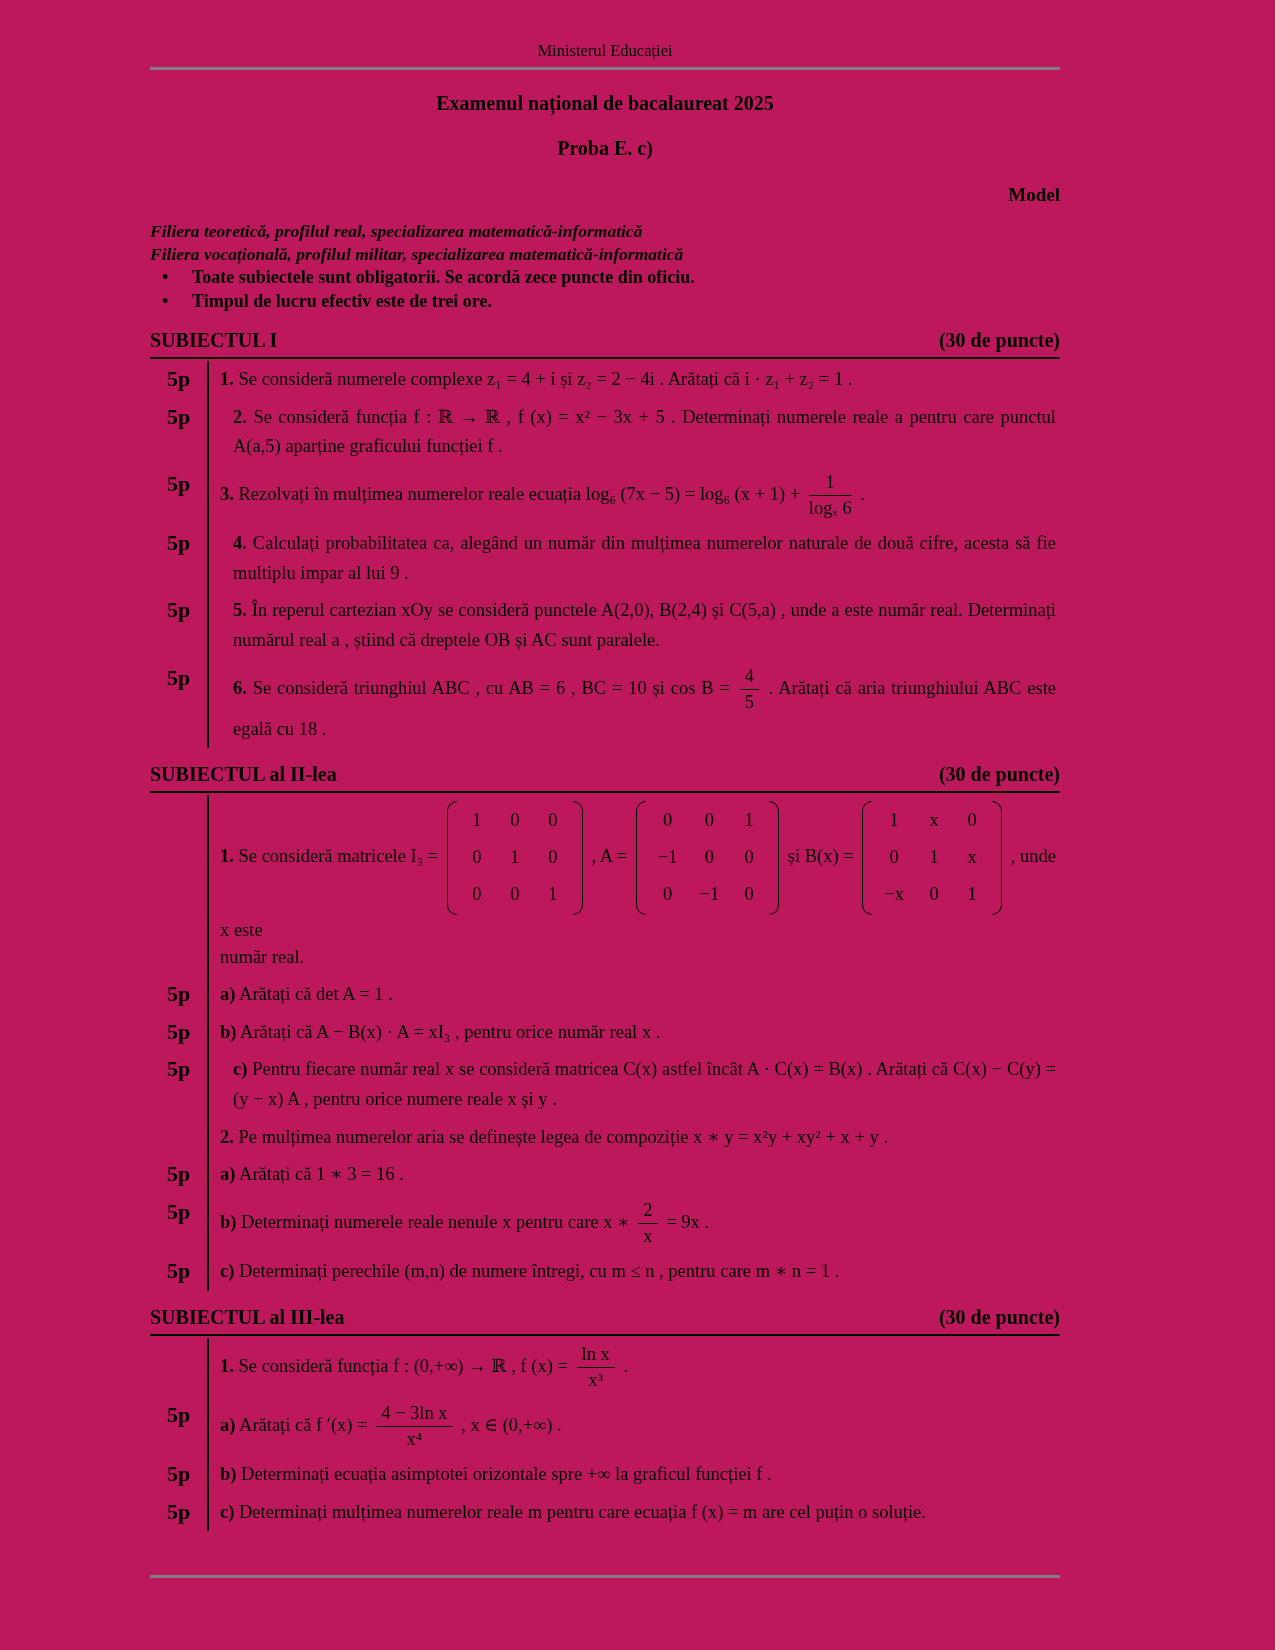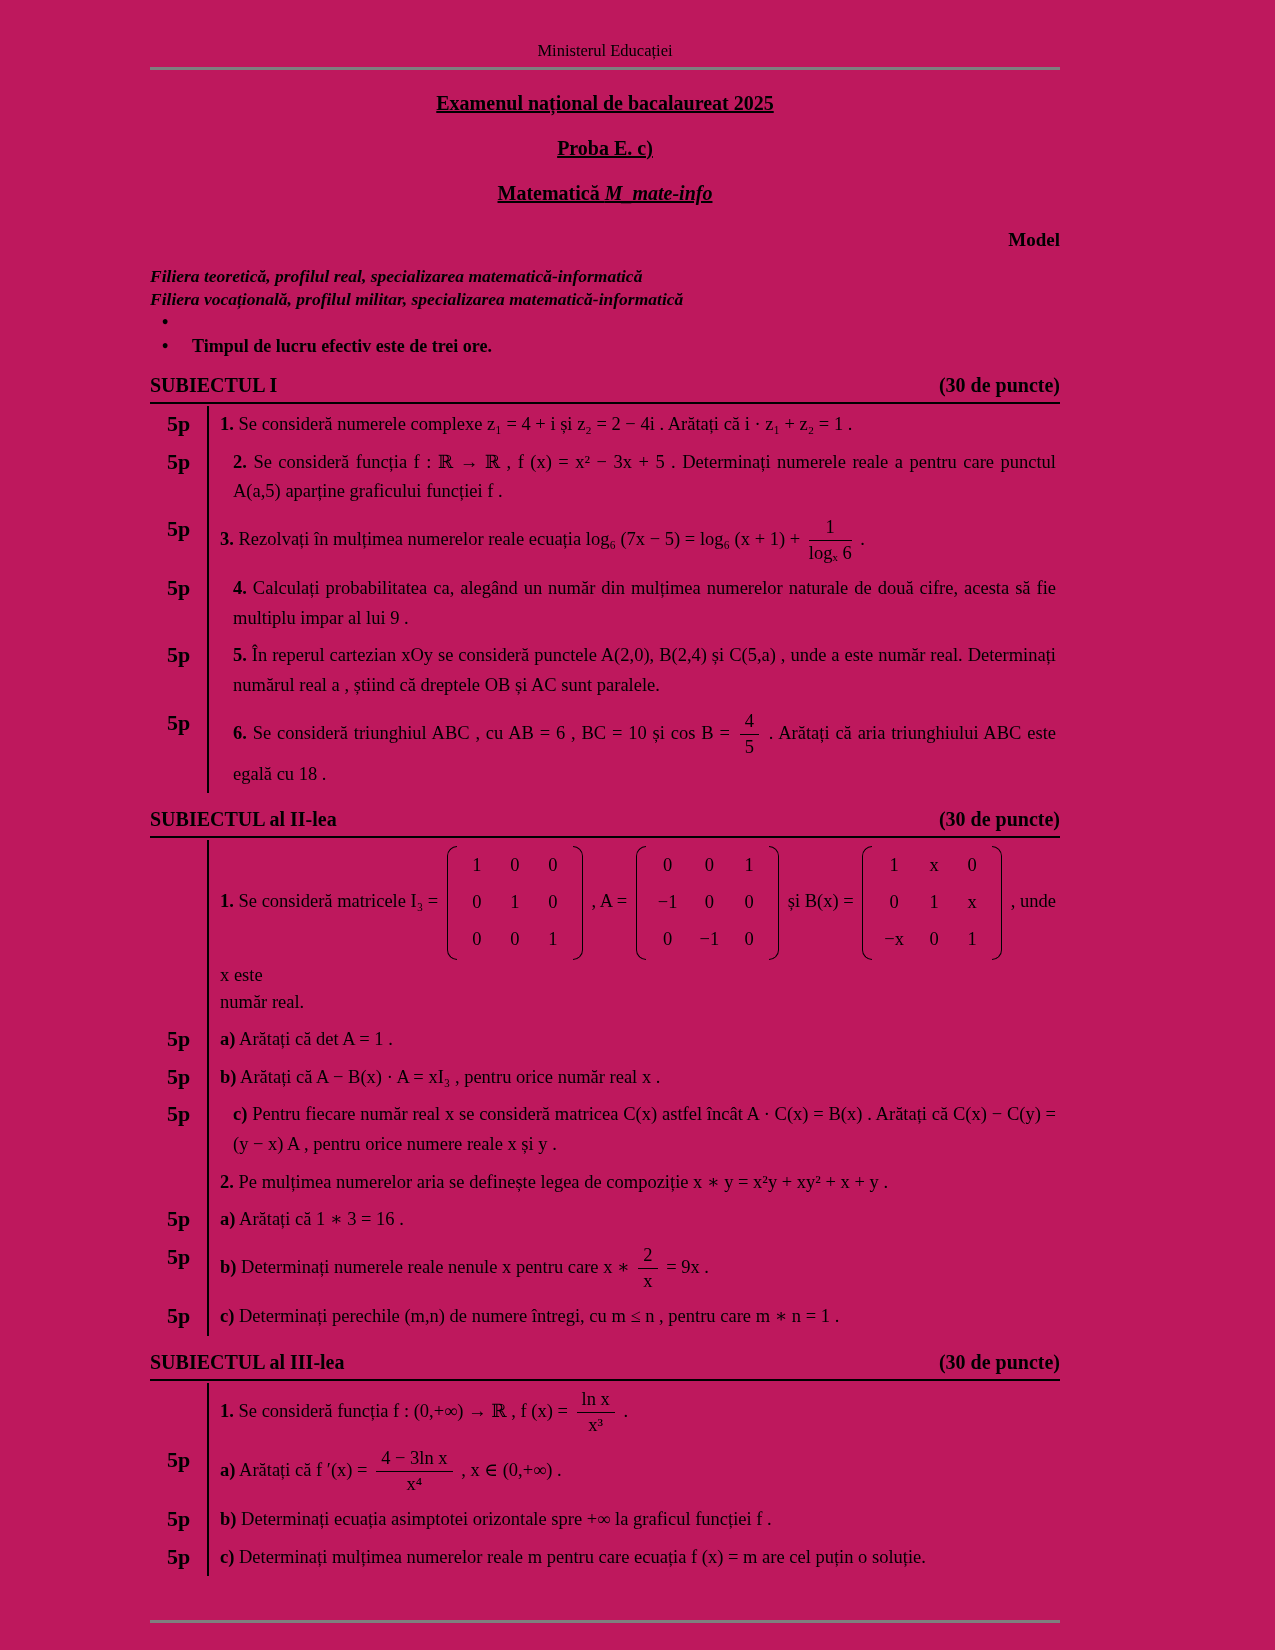--- a/index.html
+++ b/index.html
@@ -7,21 +7,21 @@
   .page {
     width:1275px; height:1650px; margin:0 auto; background:#be185d; color:#000;
     font-family:"Liberation Serif","DejaVu Serif",serif; font-size:18.5px;
     padding:40px 215px 0 150px; overflow:hidden; position:relative;
   }
   
   .hdr { text-align:center; font-size:16.5px; line-height:1.32; }
   .rule-gray { height:3px; background:#7f7f7f; margin-top:5px; }
   
   .titles { text-align:center; font-weight:bold; font-size:20px; }
-  .titles .t { margin-top:22px;text-decoration:underline; }
+  .titles .t { margin-top:22px; }
   .it { font-style:italic; }
   .model-line { text-align:right; font-weight:bold; font-size:19px; margin-top:24px; }
   
   .filiera { margin-top:14px; font-size:17.5px; }
   .fline { font-style:italic; font-weight:bold; line-height:1.33; }
   .bullet-row { display:flex; font-weight:bold; font-size:18px; line-height:1.33; padding-left:12px; }
   .bullet-glyph { width:30px; flex:0 0 30px; }
   
   .sec-head { display:flex; justify-content:space-between; font-weight:bold; font-size:20px; margin:15px 0 5px; }
   .sec-table { border-top:2px solid #000; padding-top:2px; }
@@ -52,29 +52,29 @@
 <div class="page">
 
   <div class="hdr">
     <div>Ministerul Educației</div>
   </div>
   <div class="rule-gray"></div>
 
   <div class="titles">
     <div class="t">Examenul național de bacalaureat 2025</div>
     <div class="t">Proba E. c)</div>
-    <div class="t"><span>Matematică </span><span class="it">M_mate-info</span></div>
   </div>
   <div class="model-line">Model</div>
 
   <div class="filiera">
     <div class="fline">Filiera teoretică, profilul real, specializarea matematică-informatică</div>
     <div class="fline">Filiera vocațională, profilul militar, specializarea matematică-informatică</div>
     <div class="bullet-row">
         <span class="bullet-glyph">•</span>
+        <span>Toate subiectele sunt obligatorii. Se acordă zece puncte din oficiu.</span>
       </div>
     <div class="bullet-row">
         <span class="bullet-glyph">•</span>
         <span>Timpul de lucru efectiv este de trei ore.</span>
       </div>
   </div>
 
   <div class="sec-head">
     <span>SUBIECTUL I</span>
     <span>(30 de puncte)</span>

